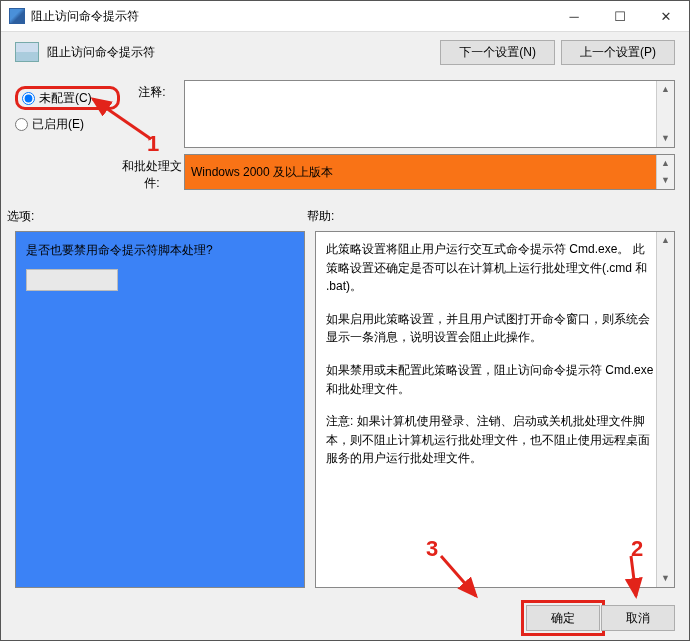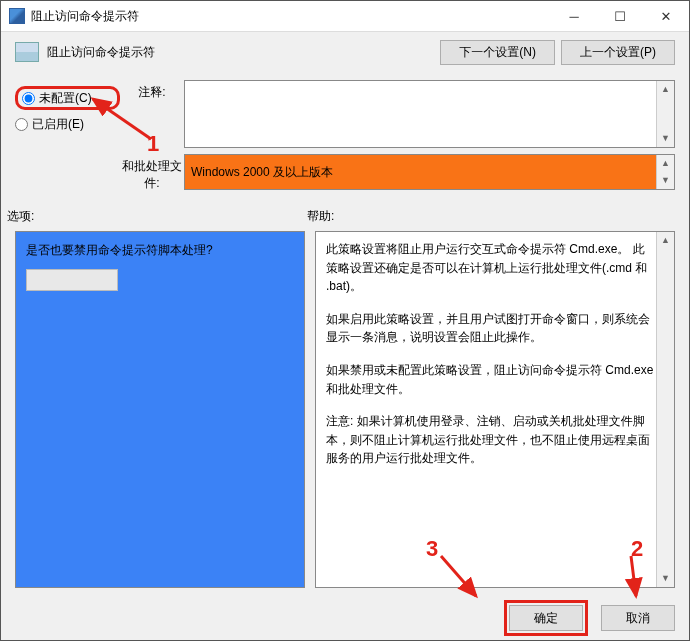--- a/index.html
+++ b/index.html
@@ -31,21 +31,21 @@
 
   .labels{display:flex;padding:4px 14px 2px 6px}
   .labels .l1{width:300px}
   .lower{flex:1;display:flex;padding:4px 14px 8px 14px;gap:10px;min-height:0}
   .optbox{width:290px;border:1px solid #888;background:#3b82f6;padding:10px 10px;box-sizing:border-box}
   .optbox .dd{width:90px;height:20px;background:#e8e8e8;border:1px solid #bbb;margin-top:10px}
   .helpbox{flex:1;border:1px solid #888;background:#fff;padding:8px 10px;box-sizing:border-box;position:relative;overflow:hidden}
   .helpbox p{margin:0 9px 14px 0;line-height:1.55}
   .helpbox .sb{position:absolute;right:0;top:0;bottom:0;width:17px;background:#f0f0f0;border-left:1px solid #ccc;display:flex;flex-direction:column;justify-content:space-between;align-items:center}
 
-  .footer{height:44px;display:flex;align-items:center;justify-content:flex-end;padding:0 14px;gap:18px}
+  .footer{height:44px;display:flex;align-items:center;justify-content:flex-end;padding:0 14px;gap:1px}
   .btn{width:72px;height:24px;background:#e1e1e1;border:1px solid #adadad;display:flex;align-items:center;justify-content:center}
   .hi-btn{outline:3px solid #e2231a;outline-offset:2px}
 
   .anno{position:absolute;pointer-events:none;font-weight:bold;color:#e2231a;font-size:22px;font-family:Arial}
   .arrow{position:absolute;pointer-events:none}
 </style>
 </head>
 <body>
 
 <div class="window">

